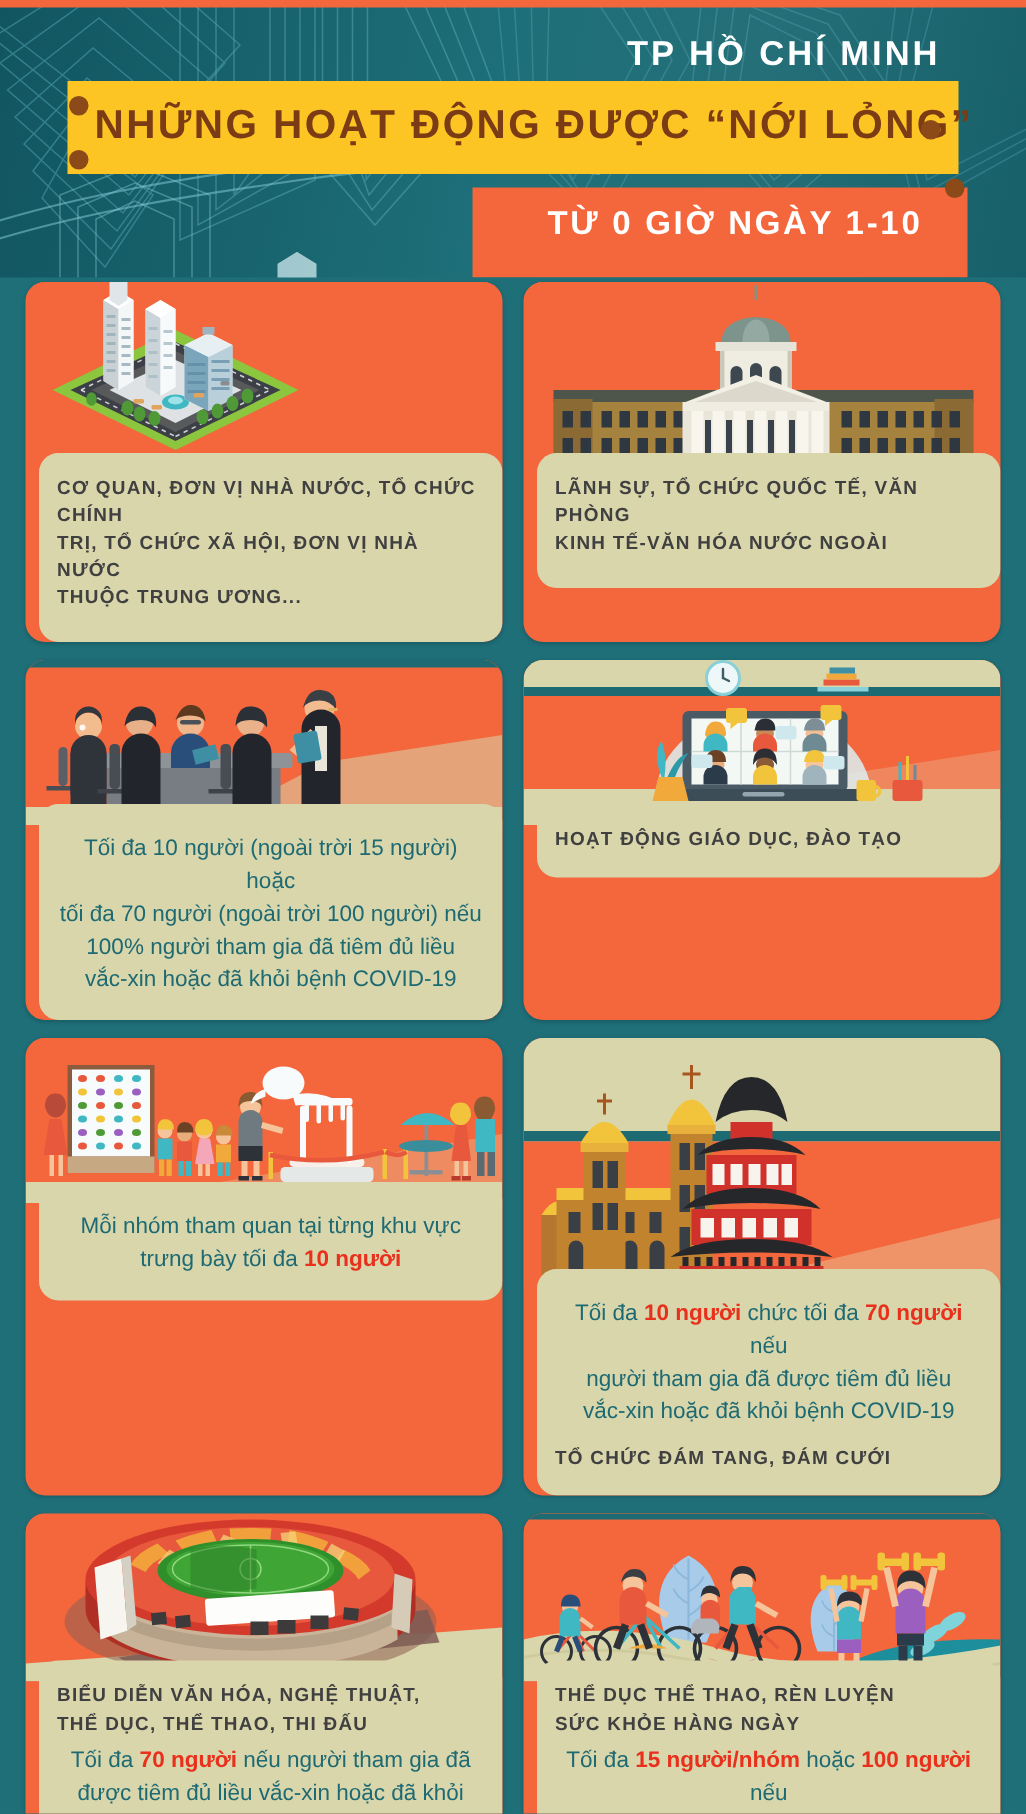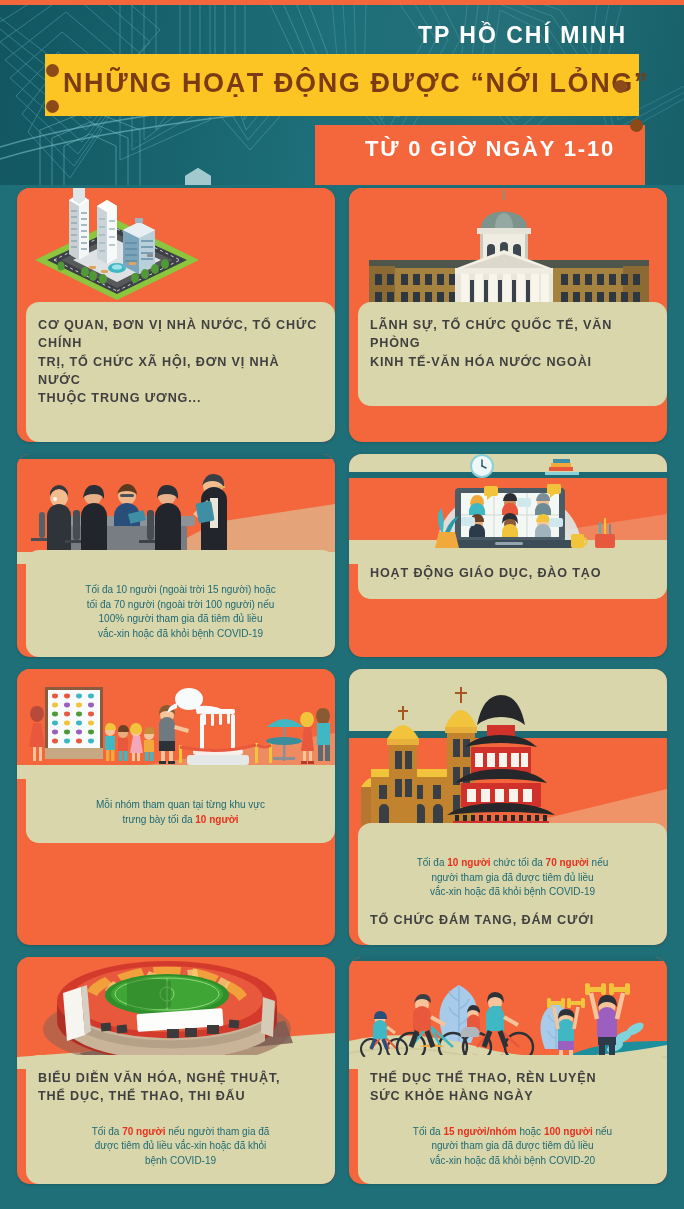--- a/index.html
+++ b/index.html
@@ -123,23 +123,23 @@
     color: #404040;
     font-size: 12.6px;
     font-weight: bold;
     letter-spacing: 0.85px;
     line-height: 1.45;
     white-space: pre-line;
   }
   .c-body {
     text-align: center;
     color: #1e6a73;
-    font-size: 10px;
+    font-size: 15px;
     line-height: 1.45;
-    margin-top: 19px;
+    margin-top: 5px;
     white-space: pre-line;
   }
   .c-body .hl { color: #e8301c; font-weight: bold; }
   .c-gap { height: 11px; }
 
   
   .h-a { height: 128px; }
   .h-b { height: 128px; }
   .h-c { height: 110px; }
   .h-d { height: 110px; }

